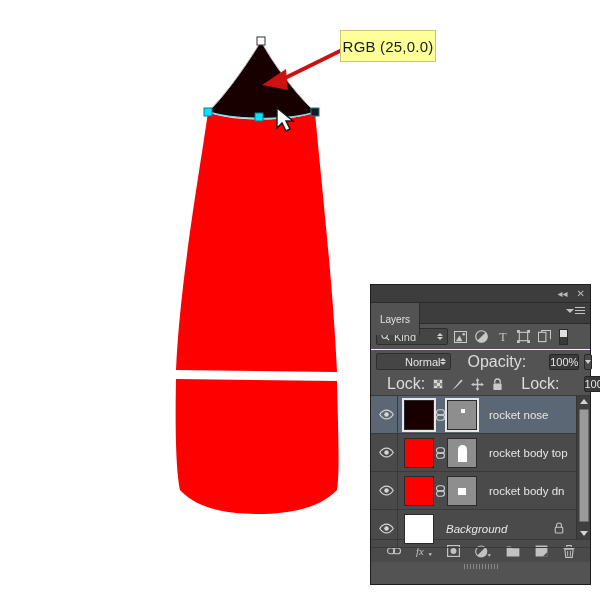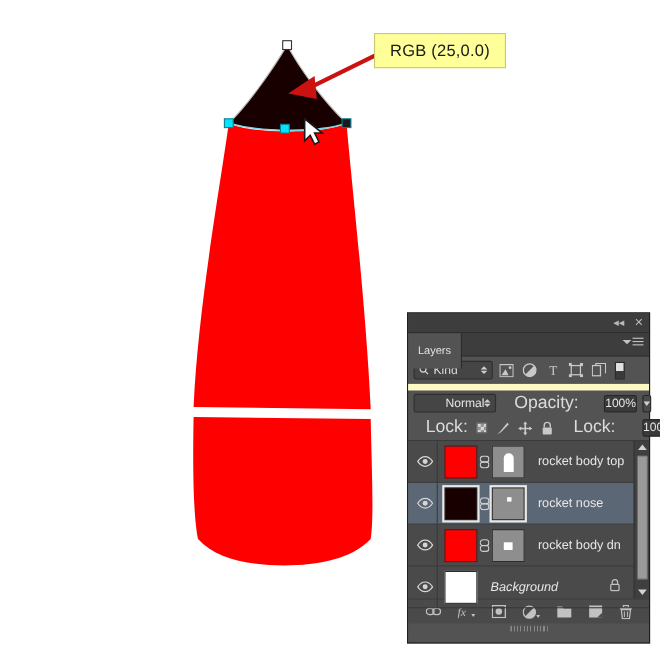--- a/index.html
+++ b/index.html
@@ -4,21 +4,21 @@
 <style>
   html,body{margin:0;padding:0;background:#ffffff;}
   body{width:600px;height:600px;position:relative;overflow:hidden;
        font-family:"Liberation Sans", sans-serif;}
 
   
   #canvas{position:absolute;left:0;top:0;width:600px;height:600px;}
   #art{position:absolute;left:0;top:0;}
 
   
-  #callout{position:absolute;left:340px;top:30px;width:120px;height:32px;
+  #callout{position:absolute;left:340px;top:30px;width:96px;height:32px;
            background:#ffff99;border:1px solid #c8c870;
            display:flex;align-items:center;justify-content:center;
            box-sizing:border-box;}
   #callout span{font-size:15px;color:#1a1a1a;letter-spacing:.2px;white-space:nowrap;}
 
   
   #panel{position:absolute;left:370px;top:284px;width:221px;height:301px;
          background:#535353;border:1px solid #1e1e1e;box-sizing:border-box;
          font-size:11px;color:#d4d4d4;}
 
@@ -32,21 +32,21 @@
   .pn-tab{background:#535353;padding:16px 9px;display:flex;align-items:center;
           font-size:10px;color:#e2e2e2;border-right:1px solid #2b2b2b;}
   .pn-tabfill{flex:1;background:#3d3d3d;}
   .pn-menu{position:absolute;right:5px;top:4px;display:flex;align-items:center;gap:1px;}
   .pn-menu .cv{width:0;height:0;border-left:4px solid transparent;border-right:4px solid transparent;
                border-top:4px solid #c2c2c2;}
   .pn-menu .bars{display:flex;flex-direction:column;gap:2px;}
   .pn-menu .bars i{display:block;width:10px;height:1px;background:#c2c2c2;}
 
   .pn-filter{height:25px;background:#535353;display:flex;align-items:center;
-             padding:0 5px;gap:4px;border-bottom:6px solid #fef9c3;}
+             padding:0 5px;gap:4px;border-bottom:1px solid #fef9c3;}
   .kind-box{width:72px;height:17px;background:#454545;border:1px solid #2e2e2e;
             border-radius:2px;display:flex;align-items:center;padding:0 4px;gap:4px;
             box-sizing:border-box;}
   .kind-box .lbl{font-size:11px;color:#dcdcdc;}
   .kind-box .spin{margin-left:auto;display:flex;flex-direction:column;gap:1px;line-height:0;}
   .kind-box .spin i{width:0;height:0;border-left:3px solid transparent;border-right:3px solid transparent;}
   .kind-box .spin i.u{border-bottom:3px solid #cfcfcf;}
   .kind-box .spin i.d{border-top:3px solid #cfcfcf;}
   .f-icon{width:17px;height:17px;display:flex;align-items:center;justify-content:center;
           color:#c9c9c9;font-size:12px;}
@@ -258,59 +258,59 @@
     </div>
     <span class="fieldlbl" style="margin-left:auto">Lock:</span>
     <div class="numbox">100%</div>
     <div class="dropbtn">
         <i></i>
       </div>
   </div>
 
   <div class="pn-list" id="layer-list">
 
-  <div class="lrow">
+  <div class="lrow sel">
+        <span class="eye">
+          <svg width="15" height="11" viewBox="0 0 16 11">
+            <path d="M8,0.8 C12.2,0.8 15.2,5.5 15.2,5.5 C15.2,5.5 12.2,10.2 8,10.2 C3.8,10.2 0.8,5.5 0.8,5.5 C0.8,5.5 3.8,0.8 8,0.8 Z" fill="none" stroke="#d6d6d6" stroke-width="1.2"></path>
+            <circle cx="8" cy="5.5" r="2.4" fill="#d6d6d6"></circle>
+          </svg>
+        </span>
+        <span class="divv"></span>
+        <span class="thumb selb" style="background:#190000"></span>
+        <span class="linkic">
+          <svg width="9" height="12" viewBox="0 0 10 13">
+            <rect x="0.6" y="0.6" width="8.8" height="6" rx="3" fill="none" stroke="#cfcfcf" stroke-width="1.2"></rect>
+            <rect x="0.6" y="6.4" width="8.8" height="6" rx="3" fill="none" stroke="#cfcfcf" stroke-width="1.2"></rect>
+          </svg>
+        </span>
+        <span class="mask selb">
+          <span style="position:absolute;left:13px;top:8px;width:4px;height:4px;background:#fff;"></span>
+        </span>
+        <span class="lname">rocket nose</span>
+      </div>
+      <div class="lrow">
         <span class="eye">
           <svg width="15" height="11" viewBox="0 0 16 11">
             <path d="M8,0.8 C12.2,0.8 15.2,5.5 15.2,5.5 C15.2,5.5 12.2,10.2 8,10.2 C3.8,10.2 0.8,5.5 0.8,5.5 C0.8,5.5 3.8,0.8 8,0.8 Z" fill="none" stroke="#d6d6d6" stroke-width="1.2"></path>
             <circle cx="8" cy="5.5" r="2.4" fill="#d6d6d6"></circle>
           </svg>
         </span>
         <span class="divv"></span>
         <span class="thumb" style="background:#ff0000"></span>
         <span class="linkic">
           <svg width="9" height="12" viewBox="0 0 10 13">
             <rect x="0.6" y="0.6" width="8.8" height="6" rx="3" fill="none" stroke="#cfcfcf" stroke-width="1.2"></rect>
             <rect x="0.6" y="6.4" width="8.8" height="6" rx="3" fill="none" stroke="#cfcfcf" stroke-width="1.2"></rect>
           </svg>
         </span>
         <span class="mask">
           <span style="position:absolute;left:10px;top:6px;width:9px;height:17px;background:#fff;border-radius:5px 5px 0 0;"></span>
         </span>
         <span class="lname">rocket body top</span>
-      </div>
-      <div class="lrow sel">
-        <span class="eye">
-          <svg width="15" height="11" viewBox="0 0 16 11">
-            <path d="M8,0.8 C12.2,0.8 15.2,5.5 15.2,5.5 C15.2,5.5 12.2,10.2 8,10.2 C3.8,10.2 0.8,5.5 0.8,5.5 C0.8,5.5 3.8,0.8 8,0.8 Z" fill="none" stroke="#d6d6d6" stroke-width="1.2"></path>
-            <circle cx="8" cy="5.5" r="2.4" fill="#d6d6d6"></circle>
-          </svg>
-        </span>
-        <span class="divv"></span>
-        <span class="thumb selb" style="background:#190000"></span>
-        <span class="linkic">
-          <svg width="9" height="12" viewBox="0 0 10 13">
-            <rect x="0.6" y="0.6" width="8.8" height="6" rx="3" fill="none" stroke="#cfcfcf" stroke-width="1.2"></rect>
-            <rect x="0.6" y="6.4" width="8.8" height="6" rx="3" fill="none" stroke="#cfcfcf" stroke-width="1.2"></rect>
-          </svg>
-        </span>
-        <span class="mask selb">
-          <span style="position:absolute;left:13px;top:8px;width:4px;height:4px;background:#fff;"></span>
-        </span>
-        <span class="lname">rocket nose</span>
       </div>
       <div class="lrow">
         <span class="eye">
           <svg width="15" height="11" viewBox="0 0 16 11">
             <path d="M8,0.8 C12.2,0.8 15.2,5.5 15.2,5.5 C15.2,5.5 12.2,10.2 8,10.2 C3.8,10.2 0.8,5.5 0.8,5.5 C0.8,5.5 3.8,0.8 8,0.8 Z" fill="none" stroke="#d6d6d6" stroke-width="1.2"></path>
             <circle cx="8" cy="5.5" r="2.4" fill="#d6d6d6"></circle>
           </svg>
         </span>
         <span class="divv"></span>
         <span class="thumb" style="background:#ff0000"></span>

